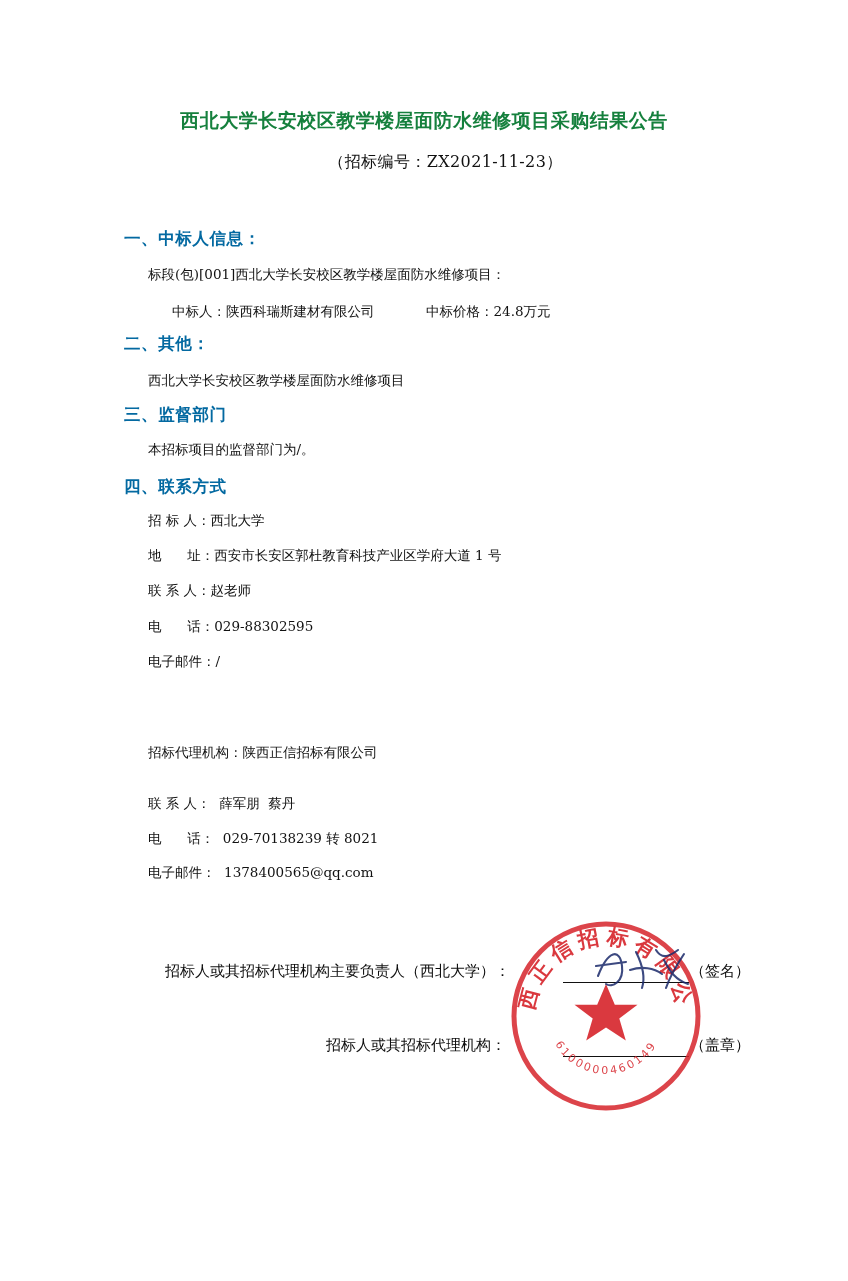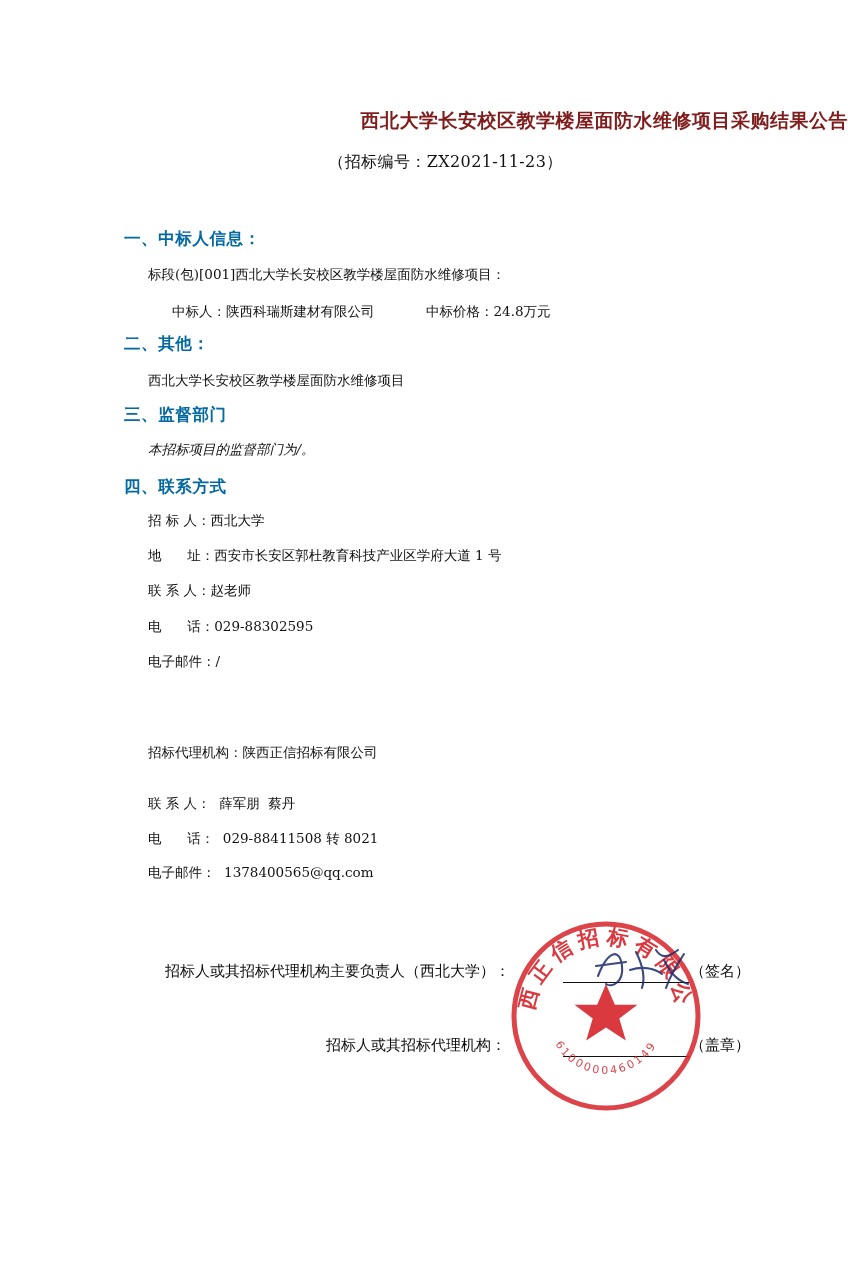--- a/index.html
+++ b/index.html
@@ -19,26 +19,26 @@
     position: absolute;
     left: 0; top: 0;
     width: 848px;
     height: 1281px;
   }
 
   .title {
     position: absolute;
     left: 0; right: 0;
     top: 108px;
-    text-align: right;
+    text-align: center;
     font-family: "DejaVu Serif", "Liberation Serif", serif;
     font-size: 19px;
     font-weight: 700;
     letter-spacing: 0.5px;
-    color: #7f1d1d;
+    color: #15803d;
   }
   .subtitle {
     position: absolute;
     left: 0; right: 0;
     top: 152px;
     text-align: center;
     font-family: "DejaVu Serif", "Liberation Serif", serif;
     font-size: 16px;
     letter-spacing: 0.4px;
     color: #111;
@@ -103,33 +103,33 @@
   <div class="subtitle">（招标编号：ZX2021-11-23）</div>
 
   <div class="section-head" style="left:124px; top:228px;">一、中标人信息：</div>
   <div class="body-line" style="left:148px; top:266px;">标段(包)[001]西北大学长安校区教学楼屋面防水维修项目：</div>
   <div class="body-line" style="left:172px; top:303px;">中标人：陕西科瑞斯建材有限公司            中标价格：24.8万元</div>
 
   <div class="section-head" style="left:124px; top:333px;">二、其他：</div>
   <div class="body-line" style="left:148px; top:372px;">西北大学长安校区教学楼屋面防水维修项目</div>
 
   <div class="section-head" style="left:124px; top:404px;">三、监督部门</div>
-  <div class="body-line" style="left:148px; top:441px;font-style:italic;">本招标项目的监督部门为/。</div>
+  <div class="body-line" style="left:148px; top:441px;">本招标项目的监督部门为/。</div>
 
   <div class="section-head" style="left:124px; top:476px;">四、联系方式</div>
 
   <div class="body-line" style="left:148px; top:512px;">招 标 人：西北大学</div>
   <div class="body-line" style="left:148px; top:547px;">地      址：西安市长安区郭杜教育科技产业区学府大道 1 号</div>
   <div class="body-line" style="left:148px; top:582px;">联 系 人：赵老师</div>
   <div class="body-line" style="left:148px; top:618px;">电      话：029-88302595</div>
   <div class="body-line" style="left:148px; top:653px;">电子邮件：/</div>
 
   <div class="body-line" style="left:148px; top:721px;margin-top:23px;">招标代理机构：陕西正信招标有限公司</div>
   <div class="body-line" style="left:148px; top:795px;">联 系 人：  薛军朋  蔡丹</div>
-  <div class="body-line" style="left:148px; top:830px;">电      话：  029-88411508 转 8021</div>
+  <div class="body-line" style="left:148px; top:830px;">电      话：  029-70138239 转 8021</div>
   <div class="body-line" style="left:148px; top:864px;">电子邮件：  1378400565@qq.com</div>
 
   <div class="sign-line" style="left:165px; top:962px;">招标人或其招标代理机构主要负责人（西北大学）：</div>
   <div class="sign-line" style="left:690px; top:962px;">（签名）</div>
   <div class="rule" style="left:563px; top:982px; width:126px;"></div>
 
   <div class="sign-line" style="left:326px; top:1036px;">招标人或其招标代理机构：</div>
   <div class="sign-line" style="left:690px; top:1036px;">（盖章）</div>
   <div class="rule" style="left:563px; top:1056px; width:126px;"></div>
 

